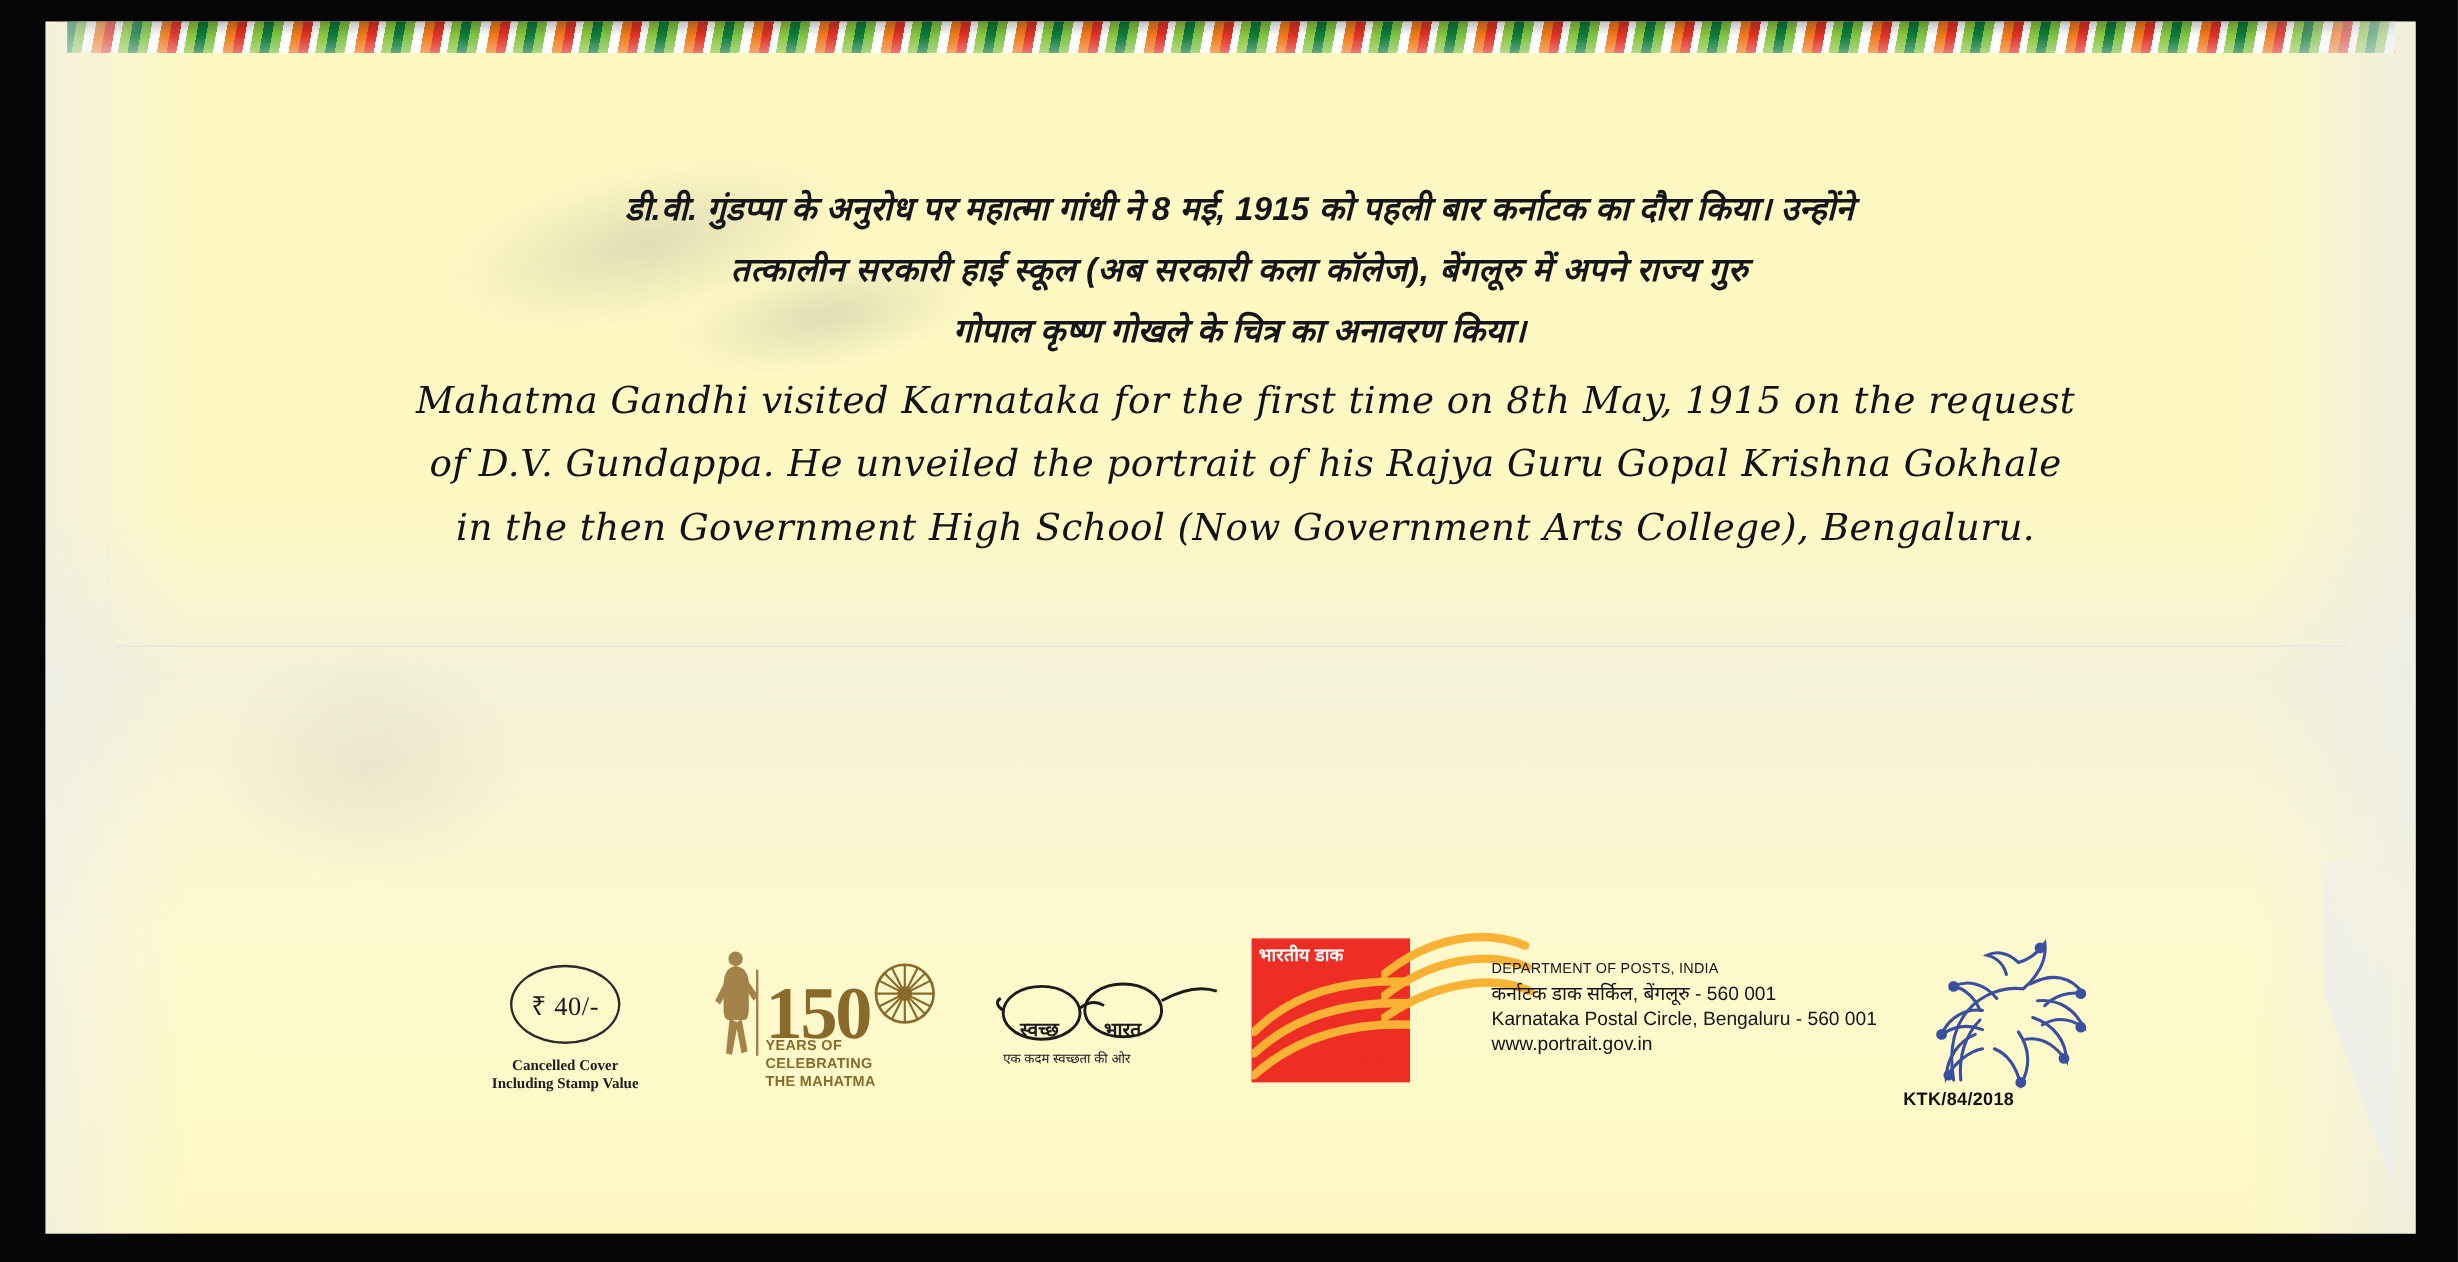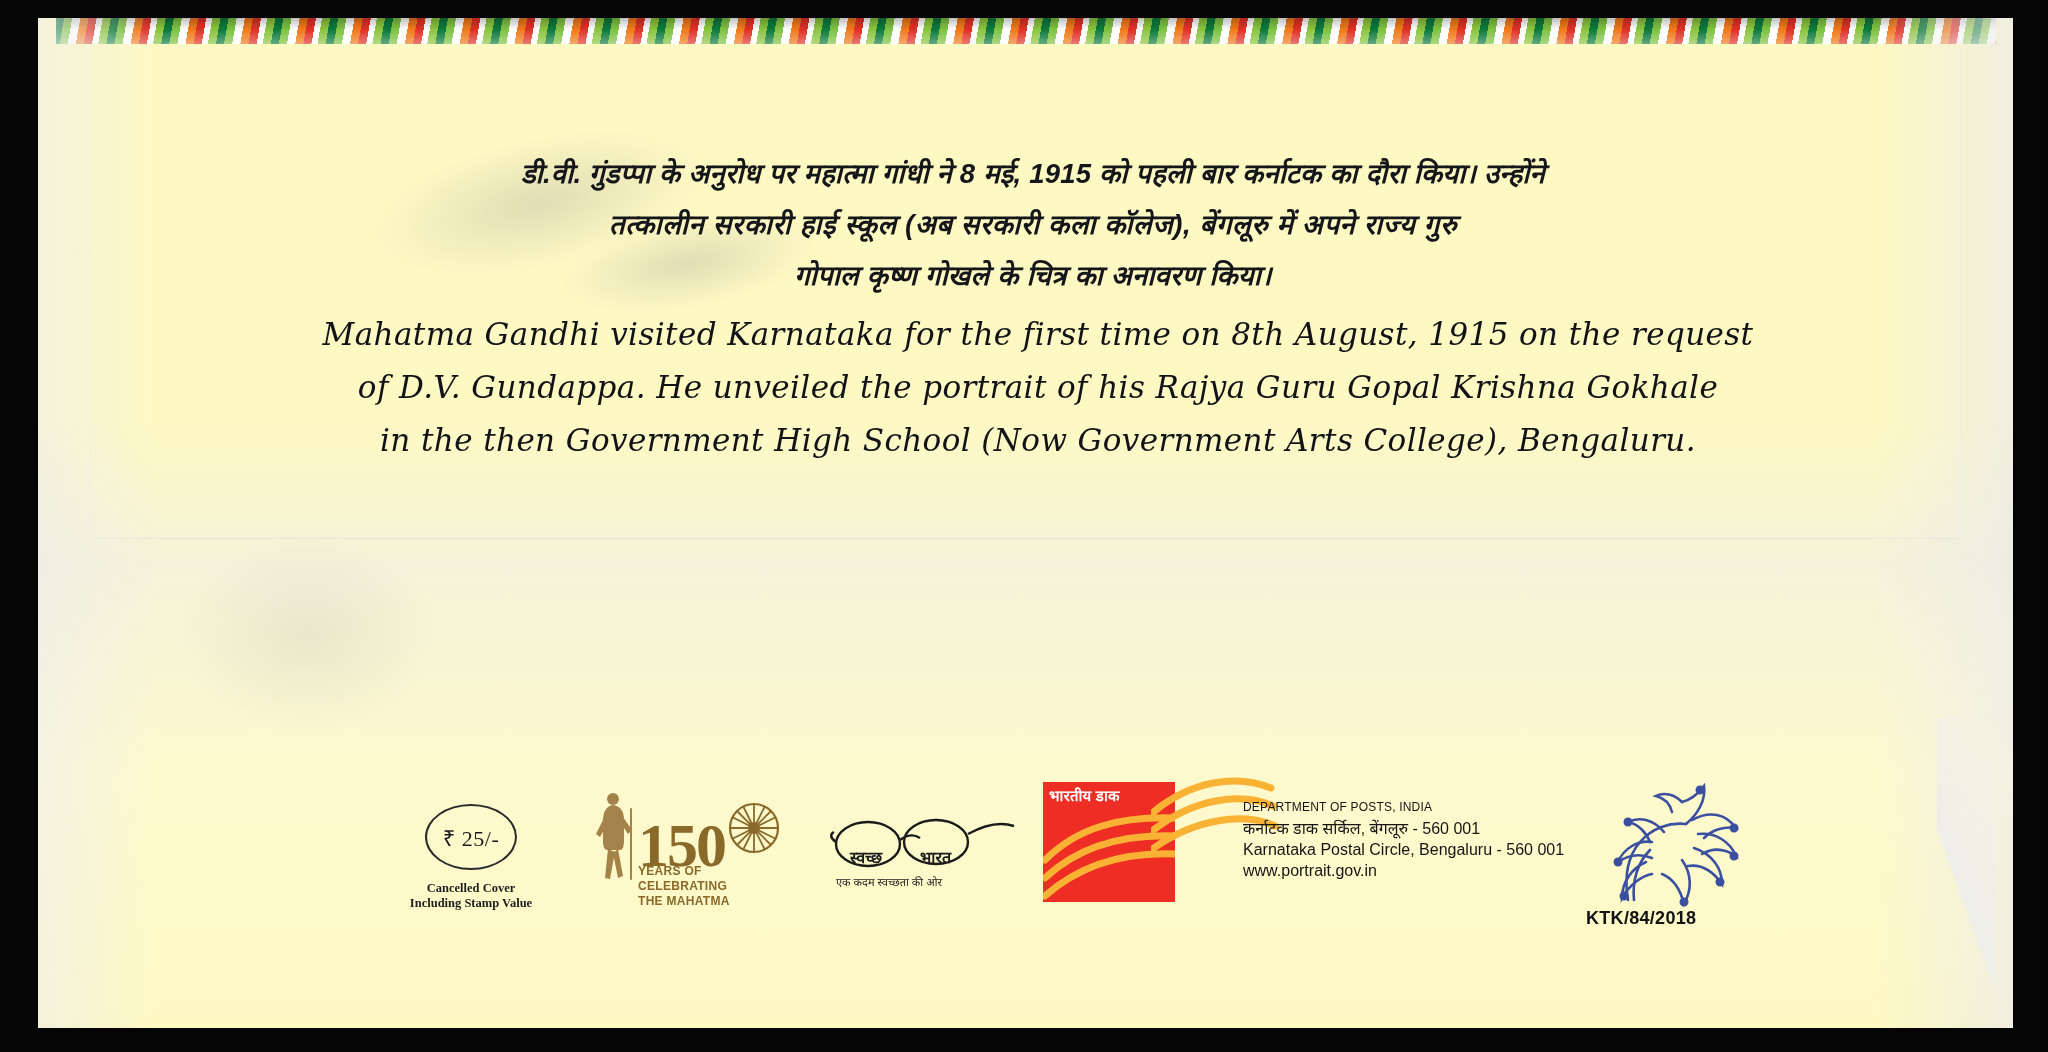--- a/index.html
+++ b/index.html
@@ -311,21 +311,21 @@
     left: 26px;
     top: 0px;
     width: 150px;
     height: 132px;
   }
   #ktk-code {
     position: absolute;
     left: 18px;
     top: 132px;
     font-family: "Liberation Sans", sans-serif;
-    font-size: 18px;
+    font-size: 15px;
     font-weight: 700;
     color: #121212;
     letter-spacing: .3px;
   }
 </style>
 </head>
 <body>
 
 <div id="scene">
 
@@ -346,29 +346,29 @@
     <div class="smudge s2"></div>
     <div class="smudge s3"></div>
 
     <div id="hindi-block">
       <span class="hl l1">डी.वी. गुंडप्पा के अनुरोध पर महात्मा गांधी ने 8 मई, 1915 को पहली बार कर्नाटक का दौरा किया।  उन्होंने</span>
       <span class="hl l2">तत्कालीन सरकारी हाई स्कूल (अब सरकारी कला कॉलेज), बेंगलूरु में अपने राज्य गुरु</span>
       <span class="hl l3">गोपाल कृष्ण गोखले के चित्र का अनावरण किया।</span>
     </div>
 
     <div id="english-block">
-      <span class="el">Mahatma Gandhi visited Karnataka for the first time on 8th August, 1915 on the request</span>
+      <span class="el">Mahatma Gandhi visited Karnataka for the first time on 8th May, 1915 on the request</span>
       <span class="el">of D.V. Gundappa. He unveiled the portrait of his Rajya Guru Gopal Krishna Gokhale</span>
       <span class="el">in the then Government High School (Now Government Arts College), Bengaluru.</span>
     </div>
 
     <div id="bottom-row">
 
       <div id="price-mark">
-        <div id="price-circle">₹ 25/-</div>
+        <div id="price-circle">₹ 40/-</div>
         <div id="price-caption">
           <div>Cancelled Cover</div>
           <div>Including Stamp Value</div>
         </div>
       </div>
 
       <div id="logo150">
         <svg id="gandhi-figure" viewBox="0 0 44 94">
           <g fill="#a4834a">
             <circle cx="21" cy="9" r="6"></circle>

